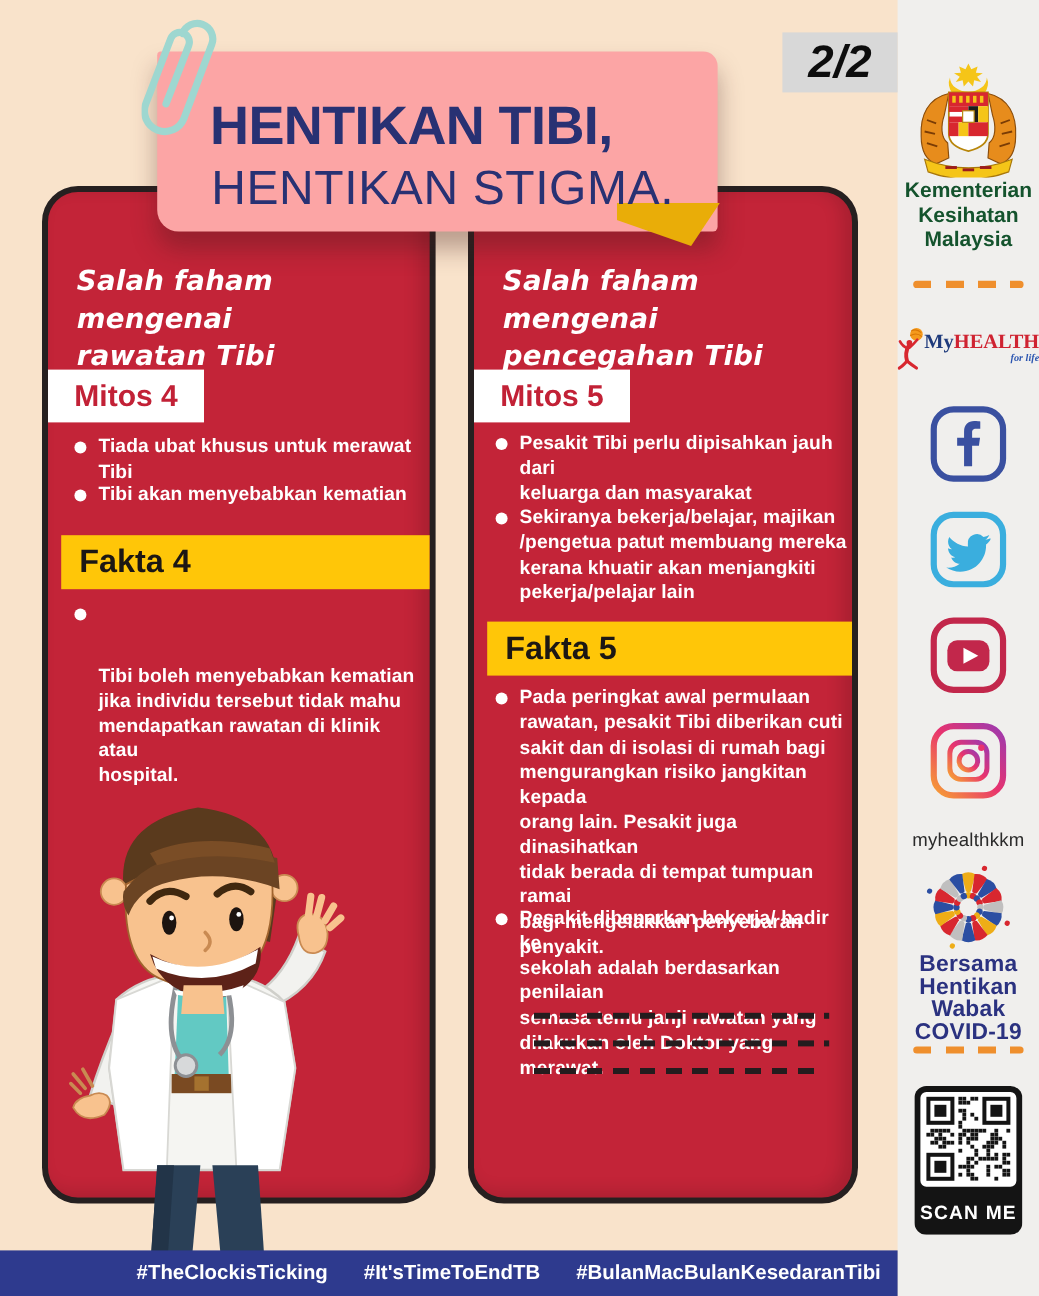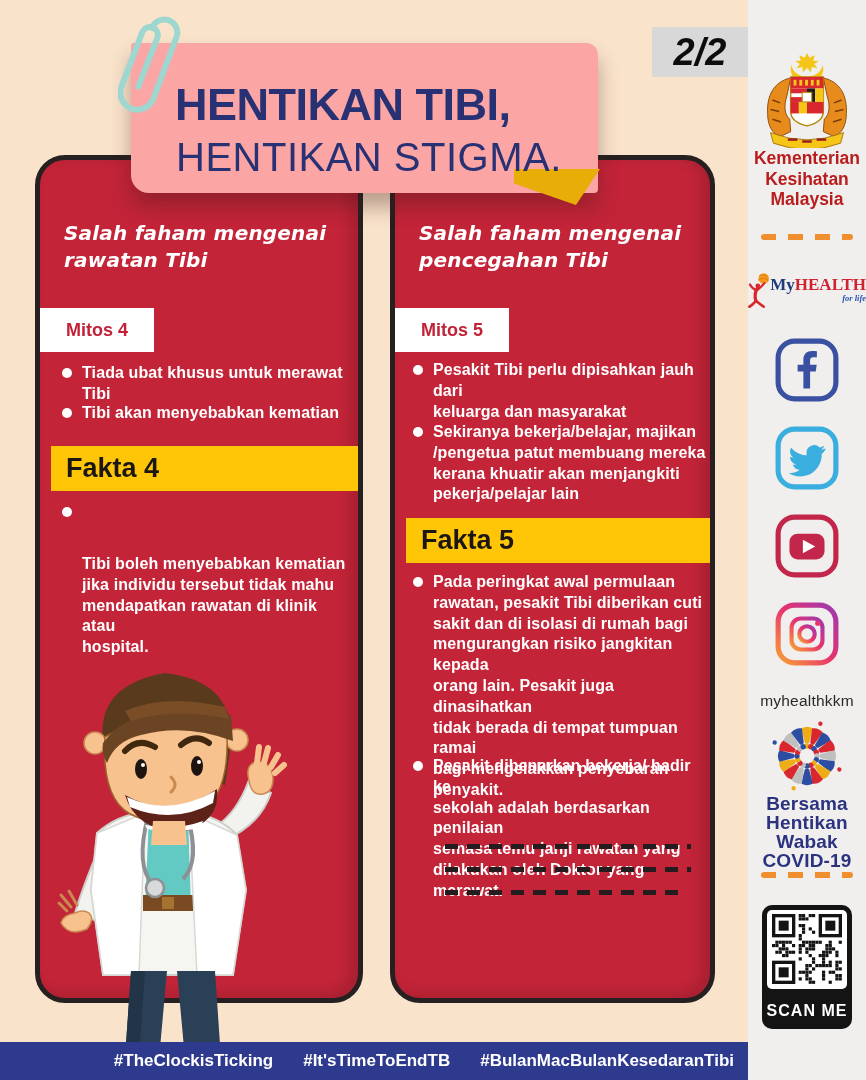--- a/index.html
+++ b/index.html
@@ -2,21 +2,21 @@
 <html><head>
 <meta charset="utf-8">
 <style>
   * { margin:0; padding:0; box-sizing:border-box; }
   body { font-family:"Liberation Sans", sans-serif; background:#555; }
   .canvas { position:relative; width:866px; height:1080px; background:#f9e3cb; overflow:hidden; margin:0 auto; }
 
   
   .sidebar { position:absolute; left:748px; top:0; width:118px; height:1080px; background:#f0efed; }
   .sb { position:absolute; left:0; width:118px; display:flex; justify-content:center; }
-  .ministry { top:148px; font-size:17.5px; font-weight:bold; color:#b91c1c; text-align:center; line-height:1.18; white-space:pre-line; }
+  .ministry { top:148px; font-size:17.5px; font-weight:bold; color:#14532d; text-align:center; line-height:1.18; white-space:pre-line; }
   .dash-div { height:6px; width:92px; background:repeating-linear-gradient(90deg,#ef8f2d 0 15px,transparent 15px 27px); border-radius:3px; }
   .handle { font-size:15.5px; color:#2a2a2a; letter-spacing:.2px; }
   .campaign { font-size:19px; font-weight:bold; color:#2b3280; text-align:center; line-height:1.0; white-space:pre-line; letter-spacing:.2px; }
 
   
   .myhealth { display:flex; align-items:flex-start; }
   .mh-text { margin-top:14px; font-family:"Liberation Serif", serif; font-weight:bold; font-size:17px; line-height:1; }
   .mh-my { color:#1f3b7c; } .mh-health { color:#cf2331; }
   .mh-tag { display:block; text-align:right; font-size:8.5px; font-style:italic; color:#2b55b0; margin-top:1px; }
 
@@ -33,22 +33,22 @@
   .title1 { position:absolute; left:44px; top:36px; font-size:45px; font-weight:800; color:#283173; letter-spacing:-.5px; }
   .title2 { position:absolute; left:45px; top:92px; font-size:40px; font-weight:400; color:#283173; letter-spacing:.5px; }
   .clip { position:absolute; left:118px; top:4px; }
 
   .page-badge { position:absolute; left:652px; top:27px; width:96px; height:50px; background:#d8d8d8; display:flex; align-items:center; justify-content:center; font-size:38px; font-weight:800; font-style:italic; color:#0d0d0d; }
 
   
   .panel { position:absolute; top:155px; height:848px; background:#c32438; border:5px solid #262020; border-radius:30px; box-shadow:inset -8px -4px 14px rgba(0,0,0,.14); }
   .panel-left { left:35px; width:328px; }
   .panel-right { left:390px; width:325px; }
-  .p-head { position:absolute; left:24px; top:60px; width:290px; color:#fff; font-family:"DejaVu Sans", sans-serif; font-style:italic; font-weight:bold; font-size:20px; line-height:1.35; white-space:pre-line; letter-spacing:.2px; }
-  .badge-mitos { position:absolute; left:0; top:148px; width:114px; height:44px; background:#fff; display:flex; align-items:center; justify-content:center; font-size:18px; font-weight:800; color:#c22136; }
+  .p-head { position:absolute; left:24px; top:60px; width:290px; color:#fff; font-family:"DejaVu Sans", sans-serif; font-style:italic; font-weight:bold; font-size:23px; line-height:1.35; white-space:pre-line; letter-spacing:.2px; }
+  .badge-mitos { position:absolute; left:0; top:148px; width:130px; height:44px; background:#fff; display:flex; align-items:center; justify-content:center; font-size:25px; font-weight:800; color:#c22136; }
   .bar-fakta { position:absolute; left:11px; right:0; top:0; height:45px; background:#ffc608; display:flex; align-items:center; padding-left:15px; font-size:27px; font-weight:800; color:#1c1714; }
   .bullet { position:absolute; display:flex; gap:10px; }
   .dot { width:10px; height:10px; border-radius:50%; background:#fff; flex:0 0 10px; margin-top:5px; }
   .btext { color:#fff; font-size:16px; font-weight:bold; line-height:1.3; white-space:pre-line; letter-spacing:.1px; }
   .nodot .dot { visibility:hidden; }
   .dash-row { position:absolute; height:5px; background:repeating-linear-gradient(90deg,#241c1e 0 13px,transparent 13px 22px); }
 
   svg { display:block; }
 </style>
 </head>

